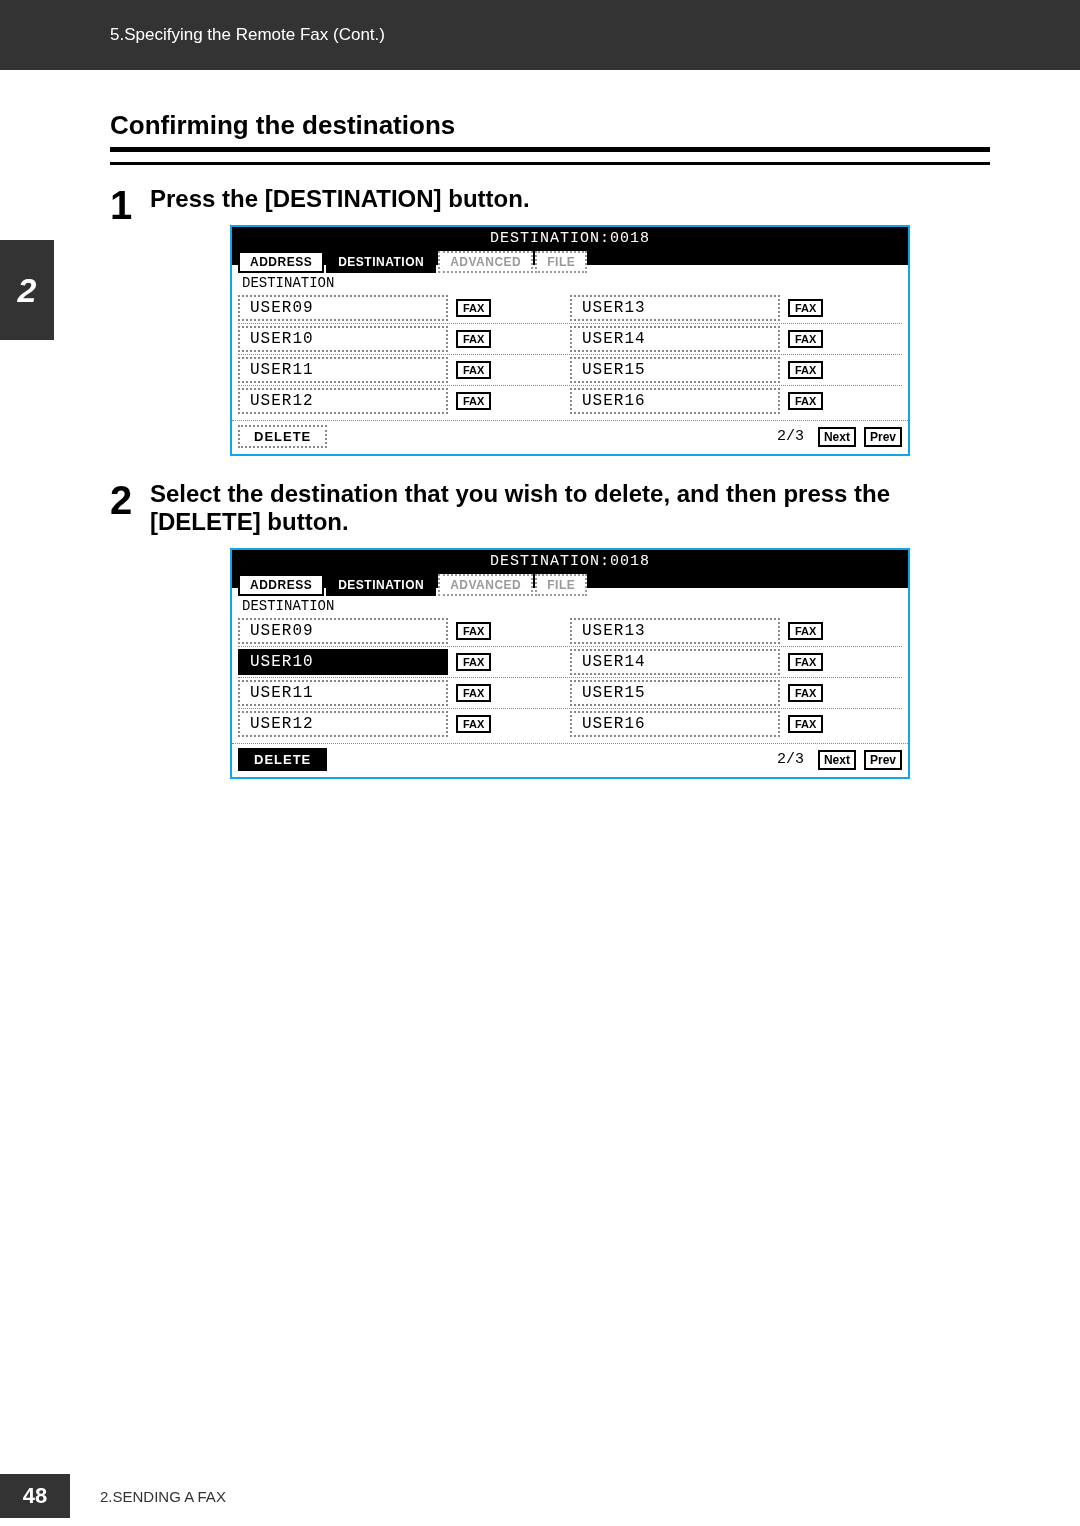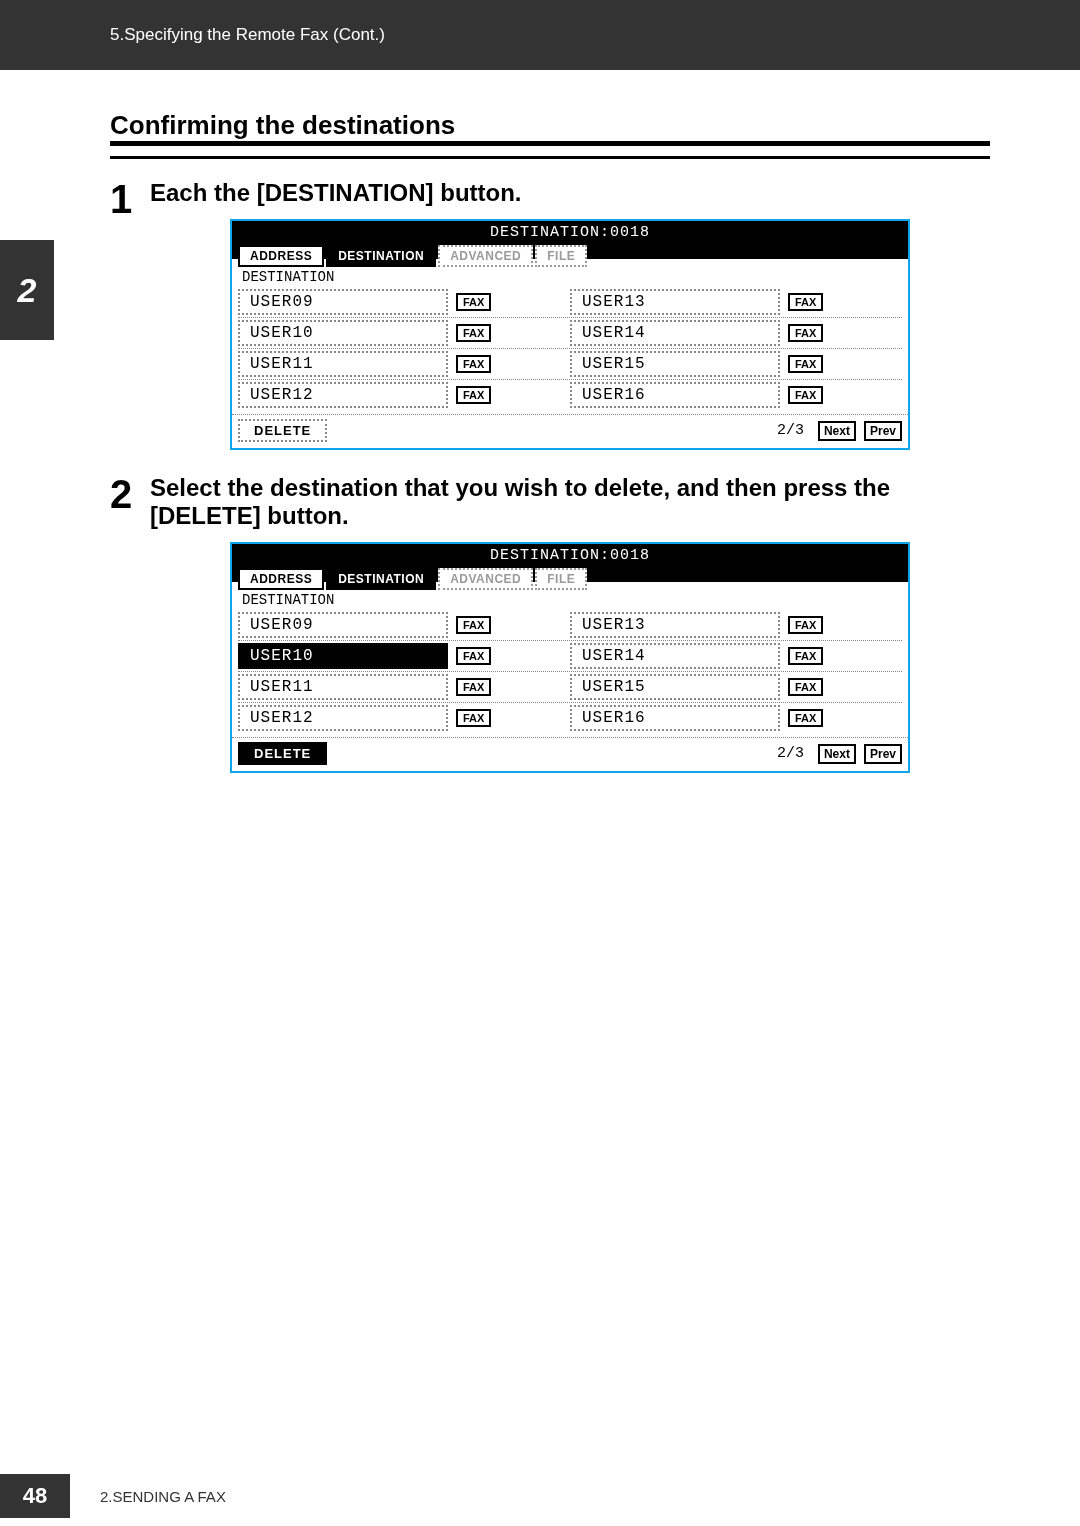--- a/index.html
+++ b/index.html
@@ -1,21 +1,21 @@
 <!DOCTYPE html>
 <html><head>
 <meta charset="utf-8">
 <style>
   * { box-sizing: border-box; margin: 0; padding: 0; }
   body { width: 1080px; height: 1526px; background: #fff; font-family: Arial, Helvetica, sans-serif; color: #000; position: relative; }
 
   .topbar { background: #333; color: #fff; height: 70px; padding-left: 110px; display: flex; align-items: center; font-size: 17px; }
   .content { padding: 40px 90px 0 110px; }
 
-  .section-title { font-size: 26px; font-weight: 700; }
+  .section-title { font-size: 26px; font-weight: 700; margin-bottom: 6px; }
   .heavy-rule { border-top: 5px solid #000; margin-bottom: 10px; }
   .intro { font-size: 17px; line-height: 1.45; margin-bottom: 14px; }
   .light-rule { border-top: 3px solid #000; margin-bottom: 20px; }
 
   .step { display: flex; gap: 14px; margin-bottom: 24px; }
   .step-num { font-size: 40px; font-weight: 700; line-height: 1; width: 26px; flex-shrink: 0; }
   .step-body { flex: 1; }
   .step-title { font-size: 24px; font-weight: 700; margin-bottom: 6px; }
   .step-note { font-size: 15px; line-height: 1.5; }
   .bullet { display: inline-block; width: 12px; }
@@ -61,21 +61,21 @@
 
 <div class="content">
 
   <div class="section-title">Confirming the destinations</div>
   <div class="heavy-rule"></div>
   <div class="light-rule"></div>
 
   <div class="step">
     <div class="step-num">1</div>
     <div class="step-body">
-      <div class="step-title">Each the [DESTINATION] button.</div>
+      <div class="step-title">Press the [DESTINATION] button.</div>
 
       <div class="panel-wrap">
         <div class="panel">
           <div class="panel-head">DESTINATION:0018</div>
           <div class="tabs">
             <div class="tab">ADDRESS</div>
             <div class="tab sel">DESTINATION</div>
             <div class="tab dis">ADVANCED</div>
             <div class="tab dis">FILE</div>
           </div>

